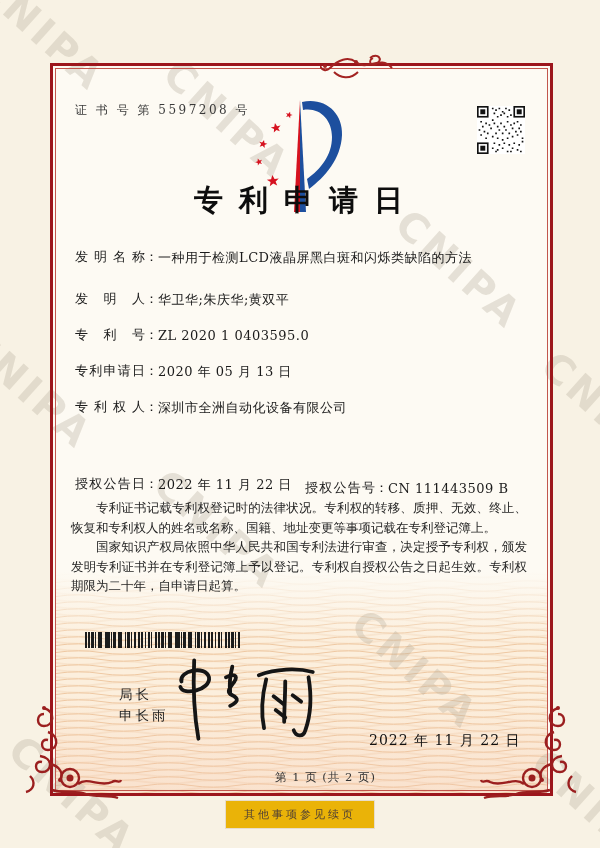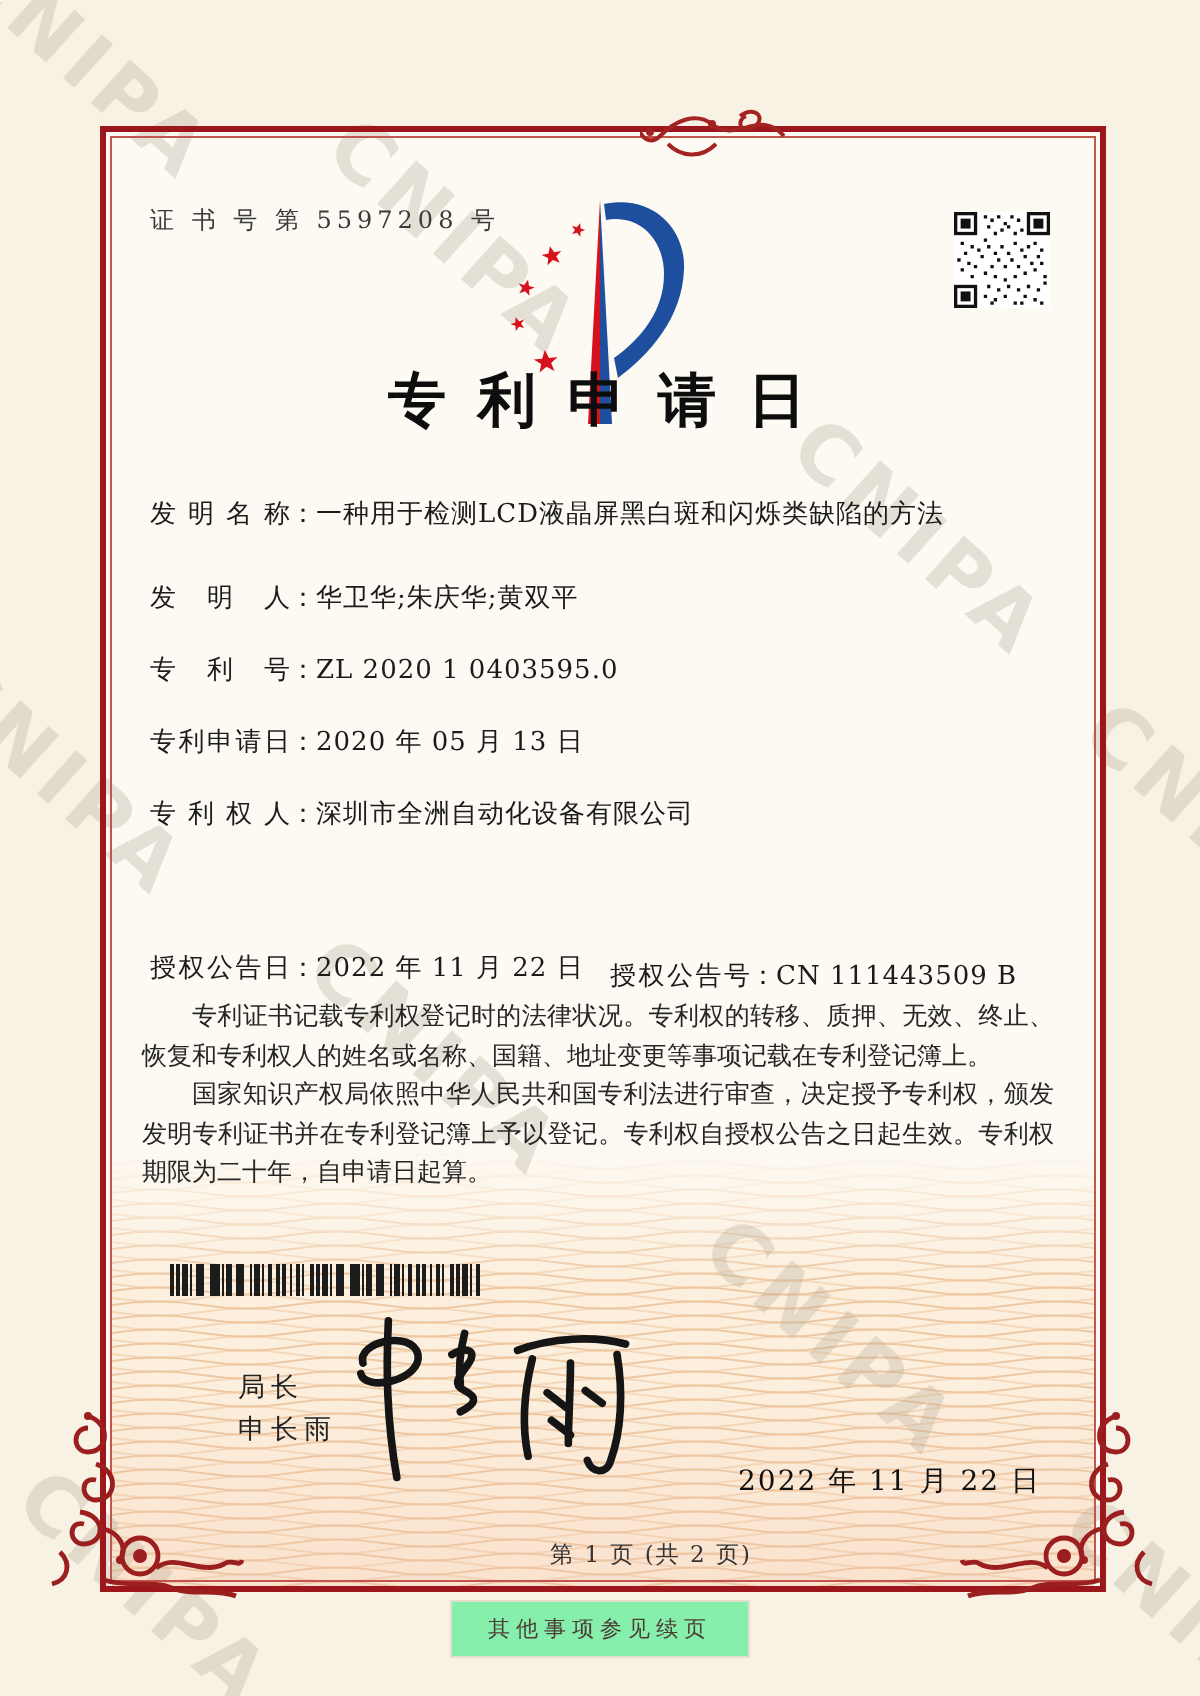--- a/index.html
+++ b/index.html
@@ -42,21 +42,21 @@
       repeating-linear-gradient(90deg,#1c1c1c 0 1px,rgba(0,0,0,0) 1px 3px,#1c1c1c 3px 5px,rgba(0,0,0,0) 5px 6px,#1c1c1c 6px 7px,rgba(0,0,0,0) 7px 10px),
       repeating-linear-gradient(90deg,#1c1c1c 0 2px,rgba(0,0,0,0) 2px 7px);}
   .signer{position:absolute;left:34px;top:618px;font-family:"DejaVu Sans","Liberation Sans",sans-serif;
           font-size:13.5px;color:#222;letter-spacing:3px;line-height:21px;margin-left:32px;}
   .sig{position:absolute;left:112px;top:588px;}
   .issue-date{position:absolute;left:316px;top:666px;font-size:14px;letter-spacing:1px;color:#111;}
   .page-no{position:absolute;left:0;top:704px;width:100%;text-align:center;
            font-size:11.5px;letter-spacing:1px;color:#333;padding-left:27px;}
   
   .footer-note{position:absolute;left:50%;top:800px;transform:translateX(-50%);z-index:5;
-     background:#86efac;border:1px solid #e7ddcb;padding:6px 18px;font-size:11px;
+     background:#eab308;border:1px solid #e7ddcb;padding:6px 18px;font-size:11px;
      letter-spacing:3px;color:#4d3e35;white-space:nowrap;}
   
   .orn{position:absolute;z-index:5;pointer-events:none;}
   #orn-br{transform:scaleX(-1);}
   .qr{position:absolute;left:424px;top:40px;width:48px;height:48px;background:#fff;}
   .logo{position:absolute;left:200px;top:31px;width:95px;height:118px;}
 </style>
 </head>
 <body>
 

